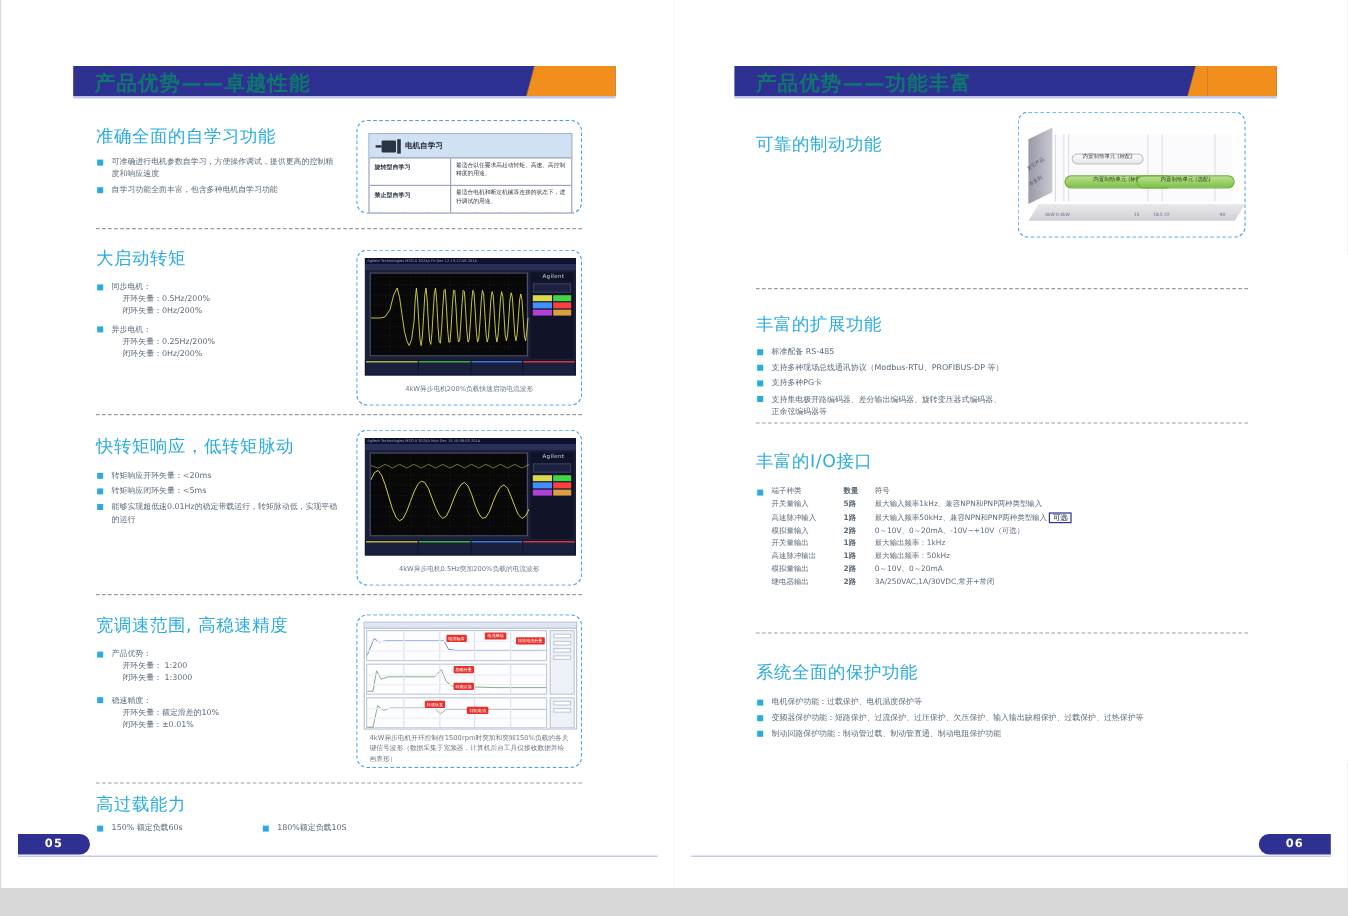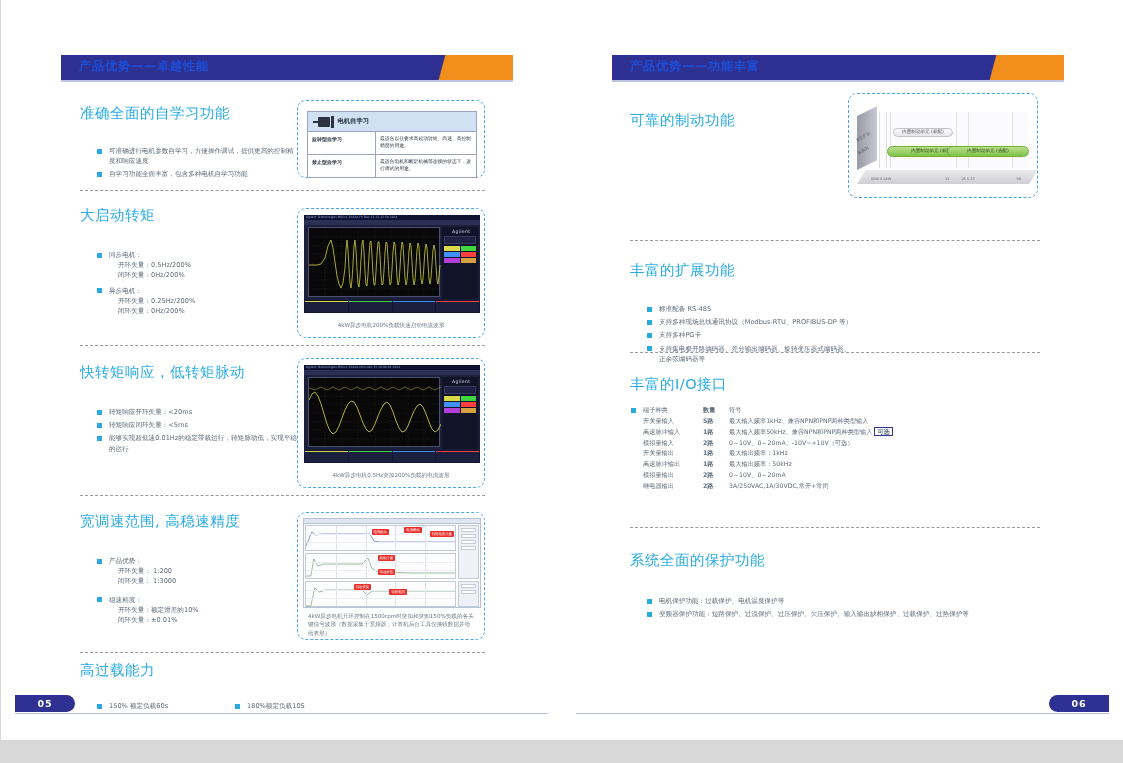--- a/index.html
+++ b/index.html
@@ -27,39 +27,39 @@
   .hdr .orange {
     position:absolute; top:0; height:25px; width:58px;
     background:#f28f1c;
   }
   .hdr .slash {
     position:absolute; top:0; height:25px; width:26px;
     background:linear-gradient(105deg, #2e3192 0 48%, #f28f1c 52% 100%);
   }
   .hdr .title {
     position:absolute; left:18px; top:3px;
-    color:#1d4ed8; font-size:12px; font-weight:bold;
+    color:#0f766e; font-size:17px; font-weight:bold;
     letter-spacing:1px;
   }
   .hdr .underline {
     position:absolute; left:0; top:25px; height:2px; width:100%;
     background:#bfc4e2;
   }
 
   
   h3.sec {
     margin:0; color:#29abe2; font-size:14.5px; font-weight:normal;
     letter-spacing:.5px;
   }
   .dashline {
     border-top:1px dashed #9a9a9a; height:0; margin:0;
   }
 
   
-  ul.bl { margin:16px; padding:0; list-style:none; }
+  ul.bl { margin:0; padding:0; list-style:none; }
   ul.bl > li {
     position:relative; padding-left:12px; margin-bottom:3px;
     color:#5c6b7a; font-size:6.6px; line-height:1.55;
   }
   ul.bl > li::before {
     content:""; position:absolute; left:0; top:2.5px;
     width:5px; height:5px; background:#29abe2;
   }
   ul.bl li .sub {
     display:block; padding-left:9px; color:#5c6b7a;
@@ -599,19 +599,20 @@
         </div>
       </div>
     </div>
 
     <div class="dashline" style="position:absolute; left:68px; top:527px; width:410px;"></div>
 
     <h3 class="sec" style="position:absolute; left:68px; top:551px;">系统全面的保护功能</h3>
     <ul class="bl" style="position:absolute; left:69px; top:580px; width:410px;">
       <li>电机保护功能：过载保护、电机温度保护等</li>
       <li>变频器保护功能：短路保护、过流保护、过压保护、欠压保护、输入输出缺相保护、过载保护、过热保护等</li>
+      <li>制动回路保护功能：制动管过载、制动管直通、制动电阻保护功能</li>
     </ul>
 
     <div class="pgrule" style="right:14px; width:533px;"></div>
     <div class="pgnum pg-right">06</div>
   </div>
 
 </div>
 
 </body></html>

